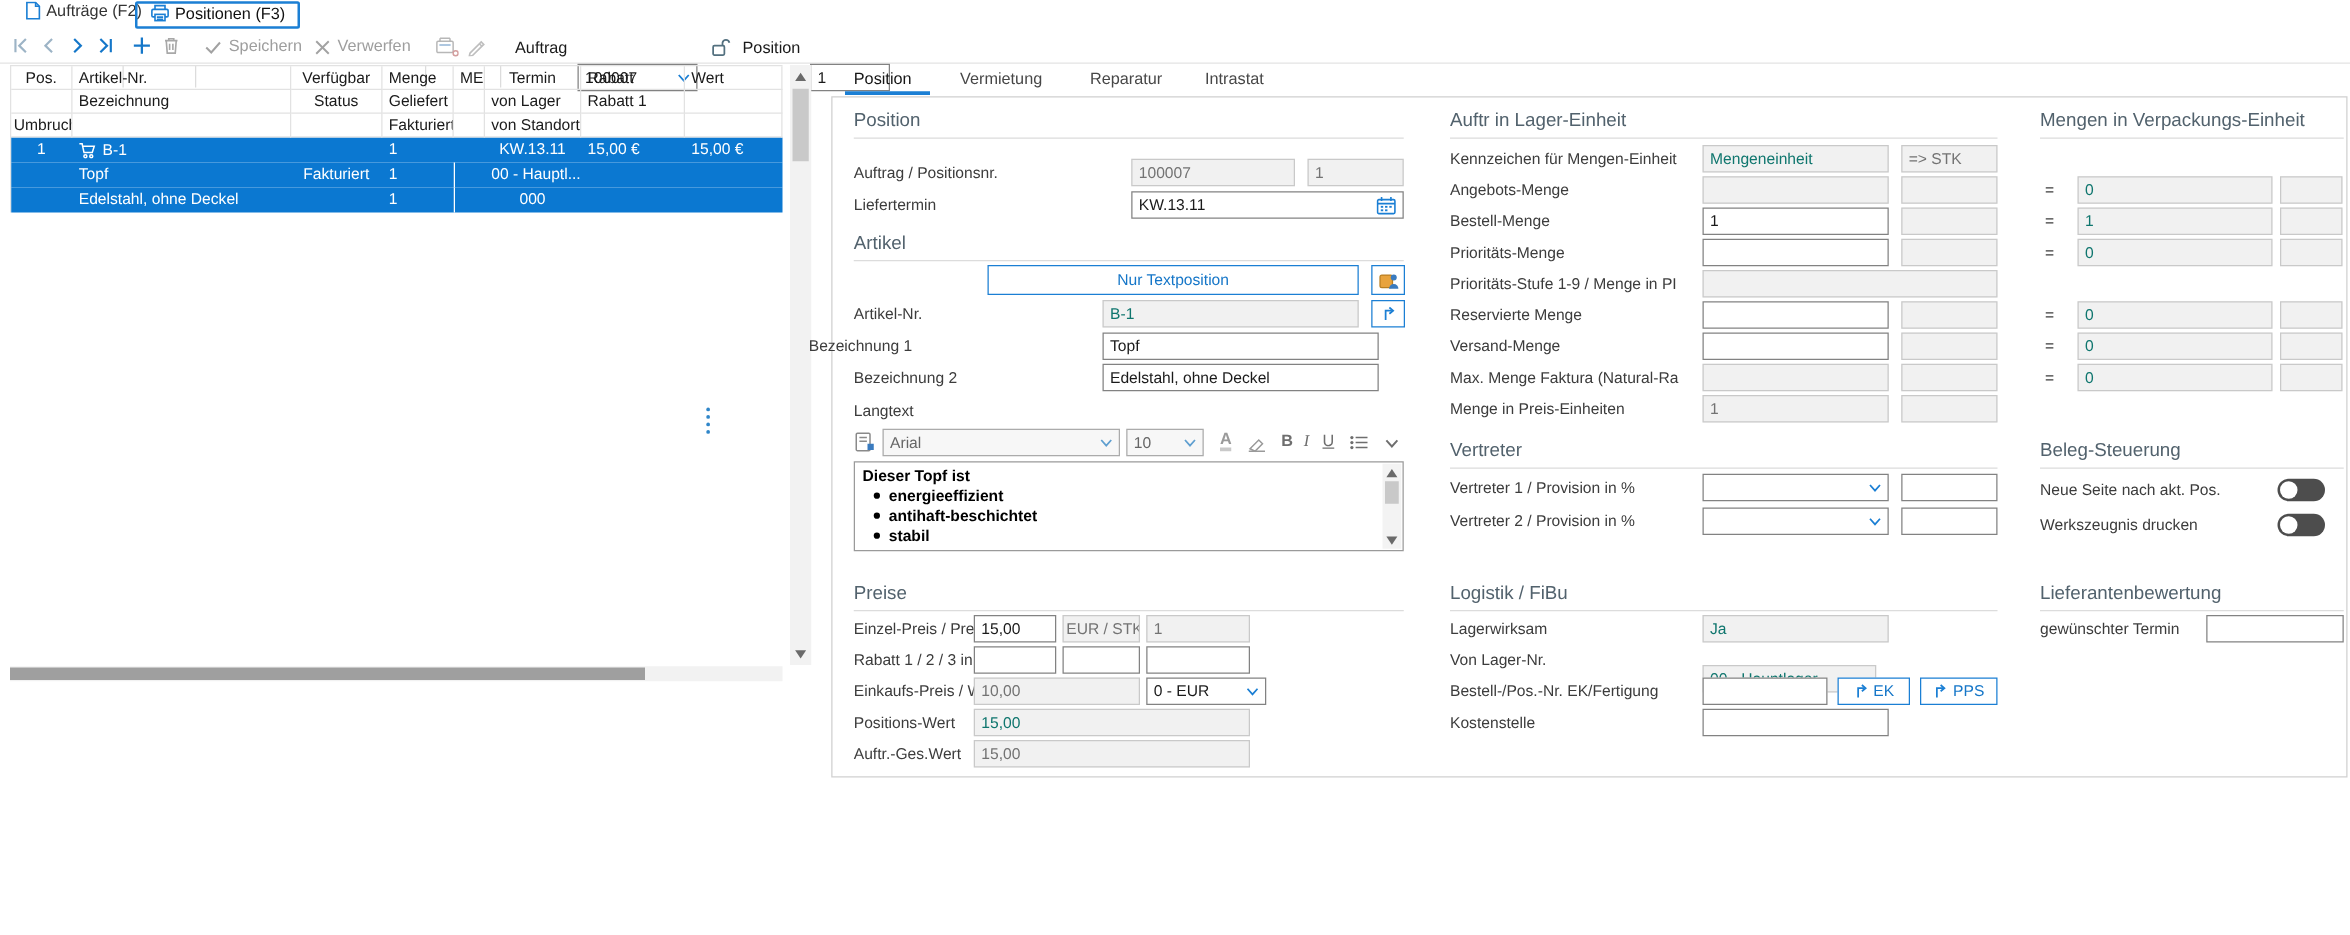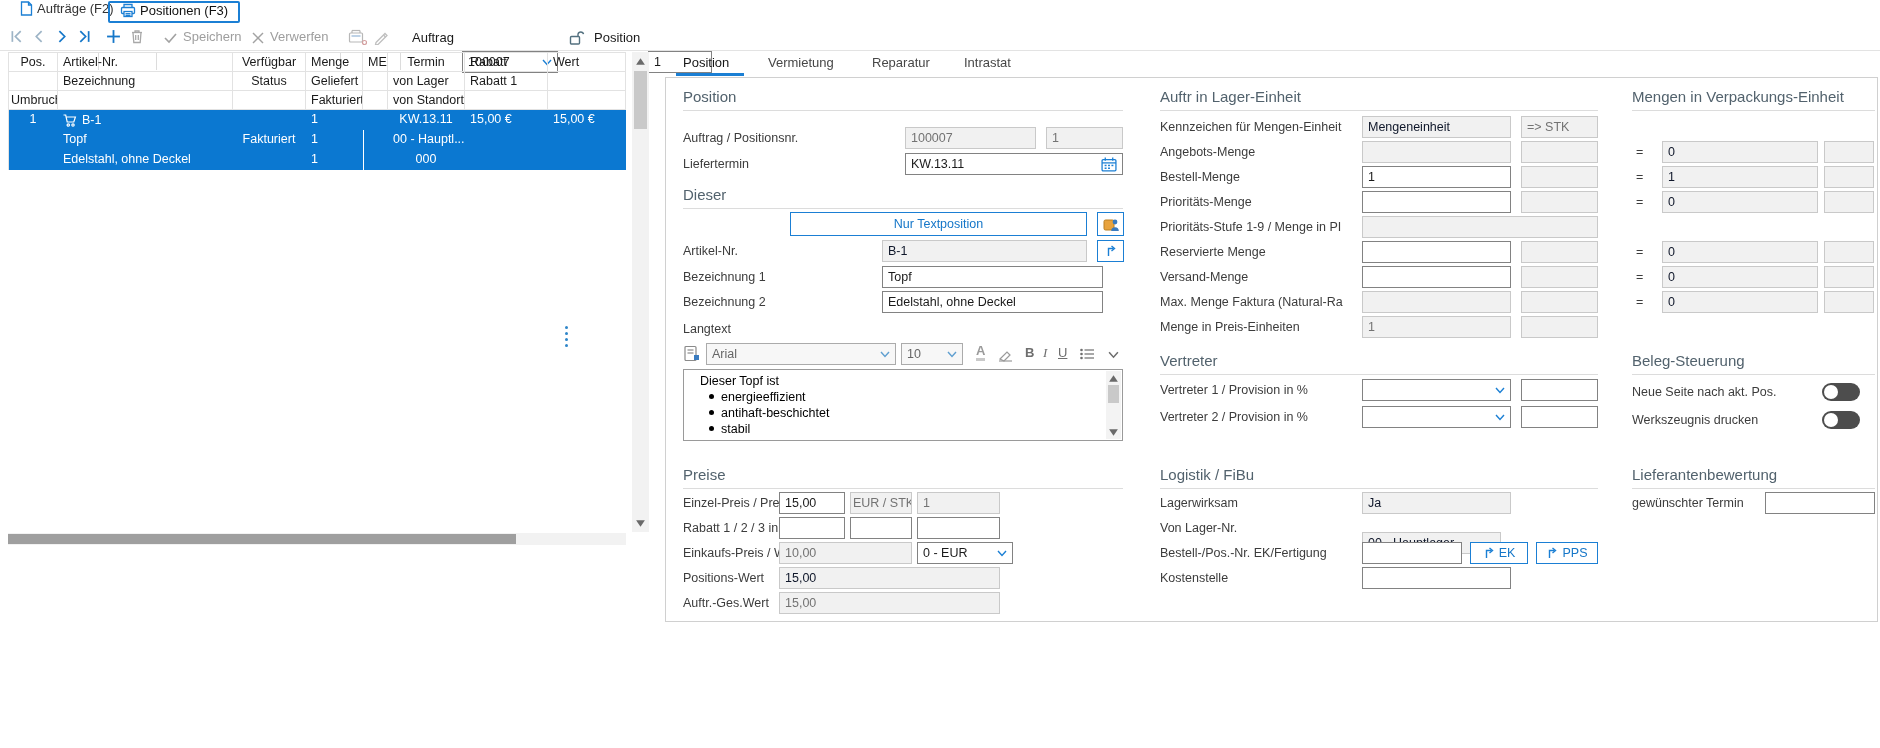--- a/index.html
+++ b/index.html
@@ -6,21 +6,21 @@
   #app{position:relative;width:1880px;height:748px;background:#fff;overflow:hidden;
        font-family:"Liberation Sans",sans-serif;color:#1a1a1a;font-size:12.5px}
   .abs{position:absolute}
   .lbl{position:absolute;font-size:12.5px;color:#3c3c3c;line-height:22px;white-space:nowrap}
   .hdr{position:absolute;font-size:15px;color:#52626d;white-space:nowrap}
   .rule{position:absolute;height:1px;background:#dcdcdc}
   .sep{position:absolute;top:28px;width:1px;height:18px;background:#dcdcdc}
   .fld{position:absolute;height:22px;box-sizing:border-box;border:1px solid #828282;background:#fff;
        font-size:12.5px;line-height:19px;padding:1px 5px 0;color:#1a1a1a;white-space:nowrap;overflow:hidden}
   .dis{background:#f1f1f1;border-color:#c9c9c9;color:#737373}
-  .dk{color:#0f172a}
+  .dk{color:#0f766e}
   .r{text-align:left}
   .c{text-align:center}
   .cdd{position:absolute;right:5px;top:7px}
   .bbtn{position:absolute;box-sizing:border-box;border:1px solid #1b7fd4;background:#fff;color:#1576c8;
         font-size:12.5px;display:flex;align-items:center;justify-content:center;gap:4px;cursor:pointer}
   .toggle{position:absolute;width:38px;height:18px;border-radius:9px;background:#4d4d4d}
   .toggle .knob{position:absolute;left:2px;top:2px;width:14px;height:14px;border-radius:50%;background:#fff}
   
   .tabstrip{position:absolute;left:0;top:0;width:1880px;height:24px;border-bottom:1px solid #e8e8e8;background:#fff}
   .ttab{position:absolute;top:1px;height:22px;display:inline-flex;align-items:flex-start;gap:4px;padding:0 10px;
@@ -48,21 +48,21 @@
   .hthumb{position:absolute;left:0;top:1px;width:508px;height:10px;background:#9f9f9f}
   .splitdots{position:absolute;left:565px;top:326px;display:flex;flex-direction:column;gap:3px;cursor:col-resize}
   .splitdots i{width:3px;height:3px;border-radius:50%;background:#2f86c9}
   
   .panelbox{position:absolute;left:665px;top:77px;width:1211px;height:543px;border:1px solid #d0d0d0;background:#fff}
   .ptab{position:absolute;top:55px;font-size:13px;color:#474747;cursor:pointer;white-space:nowrap}
   .ptab.active{color:#151515}
   .ptabline{position:absolute;left:676px;top:73px;width:68px;height:3px;background:#1b7fd4}
   
   .edbox{position:absolute;left:683px;top:369px;width:440px;height:72px;border:1px solid #9a9a9a;background:#fff;box-sizing:border-box}
-  .edtext{position:absolute;left:16px;top:3px;right:18px;font-weight:normal;font-size:12.5px;line-height:16px;color:#000}
+  .edtext{position:absolute;left:6px;top:3px;right:18px;font-weight:bold;font-size:12.5px;line-height:16px;color:#000}
   .bull{display:inline-block;width:5px;height:5px;border-radius:50%;background:#000;margin:0 7px 2px 9px}
   .edsb{position:absolute;right:1px;top:1px;width:15px;height:68px;background:#f3f3f3}
   .edthumb{position:absolute;left:2px;top:14px;width:11px;height:18px;background:#c9c9c9}
   .tico{position:absolute;top:345px;color:#777;font-size:13px;cursor:pointer}
 </style>
 </head>
 <body>
 
 <div id="app">
 
@@ -267,21 +267,21 @@
         <line x1="11" y1="0.5" x2="11" y2="3.5"></line>
         <line x1="1" y1="5.5" x2="14" y2="5.5"></line>
         <rect x="3.4" y="7.2" width="1.8" height="1.4" fill="#1b7fd4" stroke="none"></rect>
         <rect x="6.6" y="7.2" width="1.8" height="1.4" fill="#1b7fd4" stroke="none"></rect>
         <rect x="9.8" y="7.2" width="1.8" height="1.4" fill="#1b7fd4" stroke="none"></rect>
         <rect x="3.4" y="9.8" width="1.8" height="1.4" fill="#1b7fd4" stroke="none"></rect>
         <rect x="6.6" y="9.8" width="1.8" height="1.4" fill="#1b7fd4" stroke="none"></rect>
       </svg>
   </div>
 
-  <div class="hdr" style="left:683px;top:186px">Dieser</div>
+  <div class="hdr" style="left:683px;top:186px">Artikel</div>
   <div class="rule" style="left:683px;top:208px;width:440px"></div>
 
   <div class="bbtn" style="left:790px;top:212px;width:297px;height:24px">
     <span>Nur Textposition</span>
   </div>
   <div class="bbtn" style="left:1097px;top:212px;width:27px;height:24px">
     <svg width="16" height="15" viewBox="0 0 16 15">
         <rect x="1" y="3" width="10" height="10" rx="1.5" fill="#e8a33d" stroke="#b97f22"></rect>
         <circle cx="12" cy="5" r="2.4" fill="#3a7bbf"></circle>
         <path d="M8.2,14 a3.8,3.8 0 0 1 7.6,0 z" fill="#3a7bbf"></path>
@@ -290,21 +290,21 @@
 
   <div class="lbl" style="left:683px;top:240px">Artikel-Nr.</div>
   <div class="fld dis dk" style="left:882px;top:240px;width:205px">B-1</div>
   <div class="bbtn" style="left:1097px;top:240px;width:27px;height:22px">
     <svg width="12" height="12" viewBox="0 0 12 12" fill="none" stroke="#1b7fd4" stroke-width="1.4">
         <path d="M3.5,11 L3.5,3.5 L8.5,3.5"></path>
         <path d="M6.5,1 L9.5,3.5 L6.5,6"></path>
       </svg>
   </div>
 
-  <div class="lbl" style="left:683px;top:266px">Bezeichnung 1</div>
+  <div class="lbl" style="left:647px;top:266px">Bezeichnung 1</div>
   <div class="fld" style="left:882px;top:266px;width:221px">Topf</div>
 
   <div class="lbl" style="left:683px;top:291px">Bezeichnung 2</div>
   <div class="fld" style="left:882px;top:291px;width:221px">Edelstahl, ohne Deckel</div>
 
   <div class="lbl" style="left:683px;top:318px">Langtext</div>
 
   <svg class="abs" style="left:683px;top:345px" width="17" height="17" viewBox="0 0 17 17" fill="none" stroke="#8a8a8a" stroke-width="1.2">
       <rect x="2" y="1.5" width="11" height="14" rx="1"></rect>
       <line x1="4.5" y1="5" x2="10.5" y2="5"></line>

